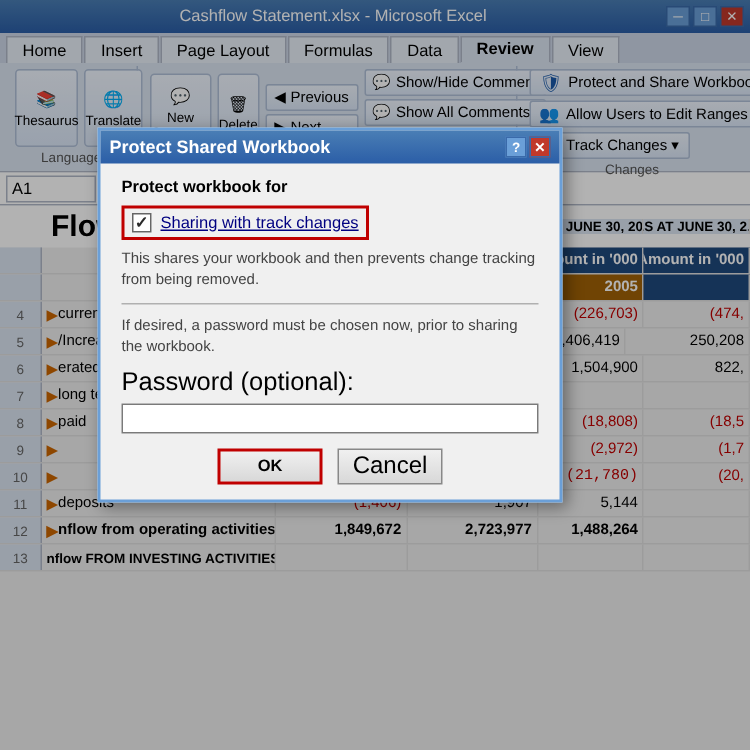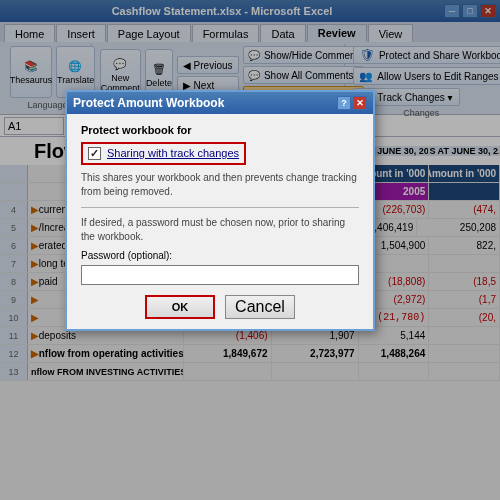--- a/index.html
+++ b/index.html
@@ -8,21 +8,21 @@
     
     .title-bar {
       background: linear-gradient(to bottom, #4a7eb5, #2b5ea7);
       color: white;
       height: 22px;
       display: flex;
       align-items: center;
       justify-content: flex-end;
       padding-right: 4px;
       font-size: 11px;
-      font-weight: bold;
+      font-weight: normal;
     }
     .title-bar-text { flex: 1; text-align: center; font-size: 11px; }
     .title-bar-btns { display: flex; gap: 2px; }
     .title-btn { width: 16px; height: 14px; background: #6a9fd8; border: 1px solid #3a6aaa; color: white; font-size: 9px; display: flex; align-items: center; justify-content: center; cursor: pointer; }
     .title-btn.close { background: #c0392b; }
 
     
     .ribbon { background: #dce6f3; border-bottom: 1px solid #b0b8c8; }
     .ribbon-tabs { display: flex; background: #cdd7e8; height: 20px; align-items: flex-end; padding-left: 4px; }
     .ribbon-tab { padding: 2px 10px; font-size: 11px; cursor: pointer; border-top: 1px solid #b0b8c8; border-left: 1px solid #b0b8c8; border-right: 1px solid #b0b8c8; background: #e8f0f8; margin-right: 1px; height: 18px; display: flex; align-items: center; }
@@ -73,21 +73,21 @@
     .dialog-btn-sm { width: 14px; height: 14px; background: #6a9fd8; border: 1px solid #3a6aaa; color: white; font-size: 9px; display: flex; align-items: center; justify-content: center; cursor: pointer; }
     .dialog-btn-sm.close-d { background: #c0392b; }
     .dialog-body { padding: 10px 14px; }
     .dialog-section-label { font-size: 11px; font-weight: bold; margin-bottom: 6px; }
     .dialog-checkbox-row { display: flex; align-items: center; gap: 6px; margin-bottom: 4px; border: 2px solid #c00000; padding: 3px 5px; width: fit-content; }
     .dialog-checkbox { width: 13px; height: 13px; border: 1px solid #666; background: white; display: flex; align-items: center; justify-content: center; }
     .checkmark { color: #2a2a2a; font-size: 11px; font-weight: bold; }
     .dialog-checkbox-label { font-size: 11px; color: #000080; text-decoration: underline; }
     .dialog-desc { font-size: 10px; color: #444; margin: 6px 0; line-height: 1.4; }
     .dialog-divider { border: none; border-top: 1px solid #b0b0b0; margin: 8px 0; }
-    .dialog-pw-label { font-size: 10px; margin-bottom: 4px; }
+    .dialog-pw-label { font-size: 17px; margin-bottom: 4px; }
     .dialog-pw-input { width: 100%; height: 20px; border: 1px solid #7a7a7a; padding: 1px 3px; font-size: 11px; background: white; }
     .dialog-buttons { display: flex; justify-content: center; gap: 10px; margin-top: 10px; }
     .dialog-ok { width: 70px; height: 24px; background: linear-gradient(to bottom, #f0f0f0, #d8d8d8); border: 2px solid #c00000; cursor: pointer; font-size: 11px; font-weight: bold; }
     .dialog-cancel { width: 70px; height: 24px; background: linear-gradient(to bottom, #f0f0f0, #d8d8d8); border: 1px solid #888; cursor: pointer; font-size: 16px; }
 
     
     .sheet-title-row { display: flex; background: white; height: 28px; align-items: center; }
     .sheet-title-cell { font-size: 20px; font-weight: bold; padding: 0 6px; color: #000; width: 190px; }
   </style>
 </head>
@@ -212,21 +212,21 @@
     <div class="cell" style="width:105px;"></div>
     <div class="cell right bold" style="width:85px; background:#1f497d; color:white; font-size:10px;">Amount in '000</div>
     <div class="cell right bold" style="width:85px; background:#1f497d; color:white; font-size:10px;">Amount in '000</div>
   </div>
 
   <div class="sheet-row">
     <div class="row-num"></div>
     <div class="cell" style="width:190px;"></div>
     <div class="cell" style="width:105px;"></div>
     <div class="cell" style="width:105px;"></div>
-    <div class="cell right bold" style="width:85px; background:#a21caf; color:white;">2005</div>
+    <div class="cell right bold" style="width:85px; background:#a16207; color:white;">2005</div>
     <div class="cell right bold" style="width:85px; background:#1f497d; color:white;"></div>
   </div>
 
   <div class="sheet-rows">
     <div class="sheet-row">
       <div class="row-num">4</div>
       <div class="cell" style="width:190px;"><span class="arrow-icon">▶</span> current assets</div>
       <div class="cell right red-text" style="width:105px;">(1,745,386)</div>
       <div class="cell right red-text" style="width:105px;">(1,200,691)</div>
       <div class="cell right red-text" style="width:85px;">(226,703)</div>
@@ -307,21 +307,21 @@
       <div class="cell right" style="width:85px;"></div>
       <div class="cell right" style="width:85px;"></div>
     </div>
   </div>
 </div>
 
 <div class="dialog-overlay">
   <div class="dialog">
 
     <div class="dialog-title-bar">
-      <span class="dialog-title-text">Protect Amount Workbook</span>
+      <span class="dialog-title-text">Protect Shared Workbook</span>
       <div class="dialog-title-btns">
         <div class="dialog-btn-sm">?</div>
         <div class="dialog-btn-sm close-d">✕</div>
       </div>
     </div>
 
     <div class="dialog-body">
       <div class="dialog-section-label">Protect workbook for</div>
 
       <div class="dialog-checkbox-row">

